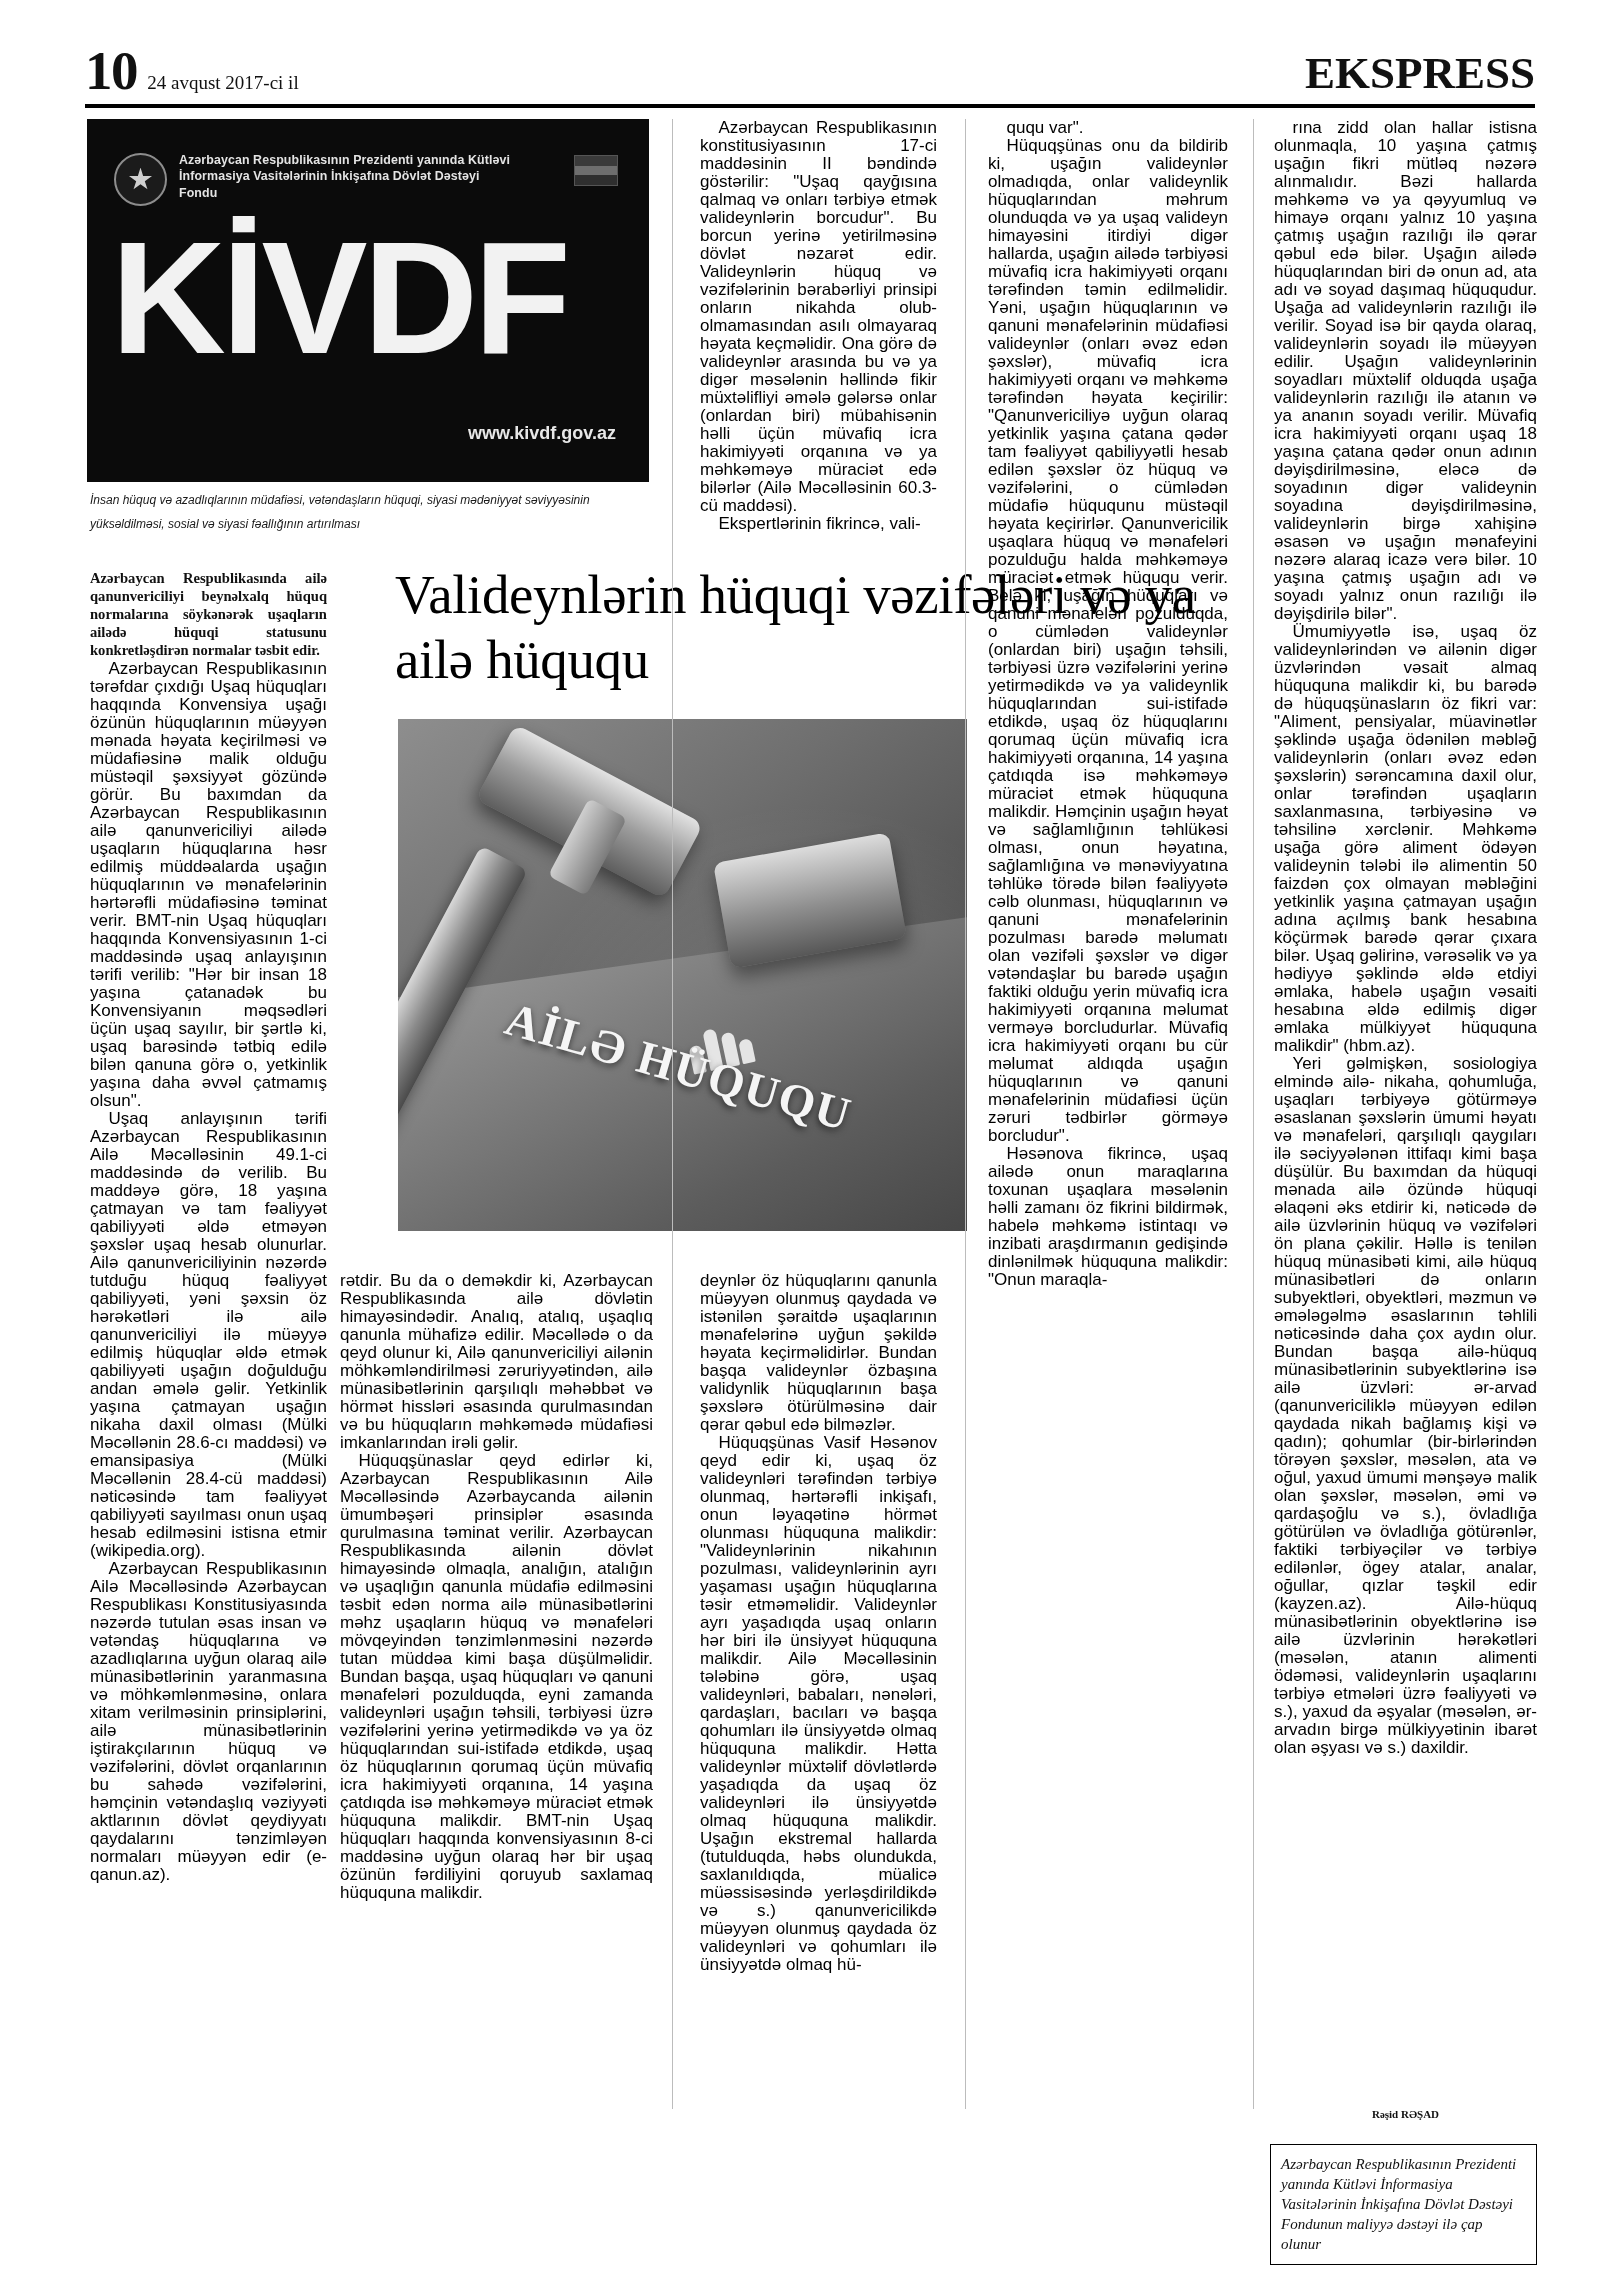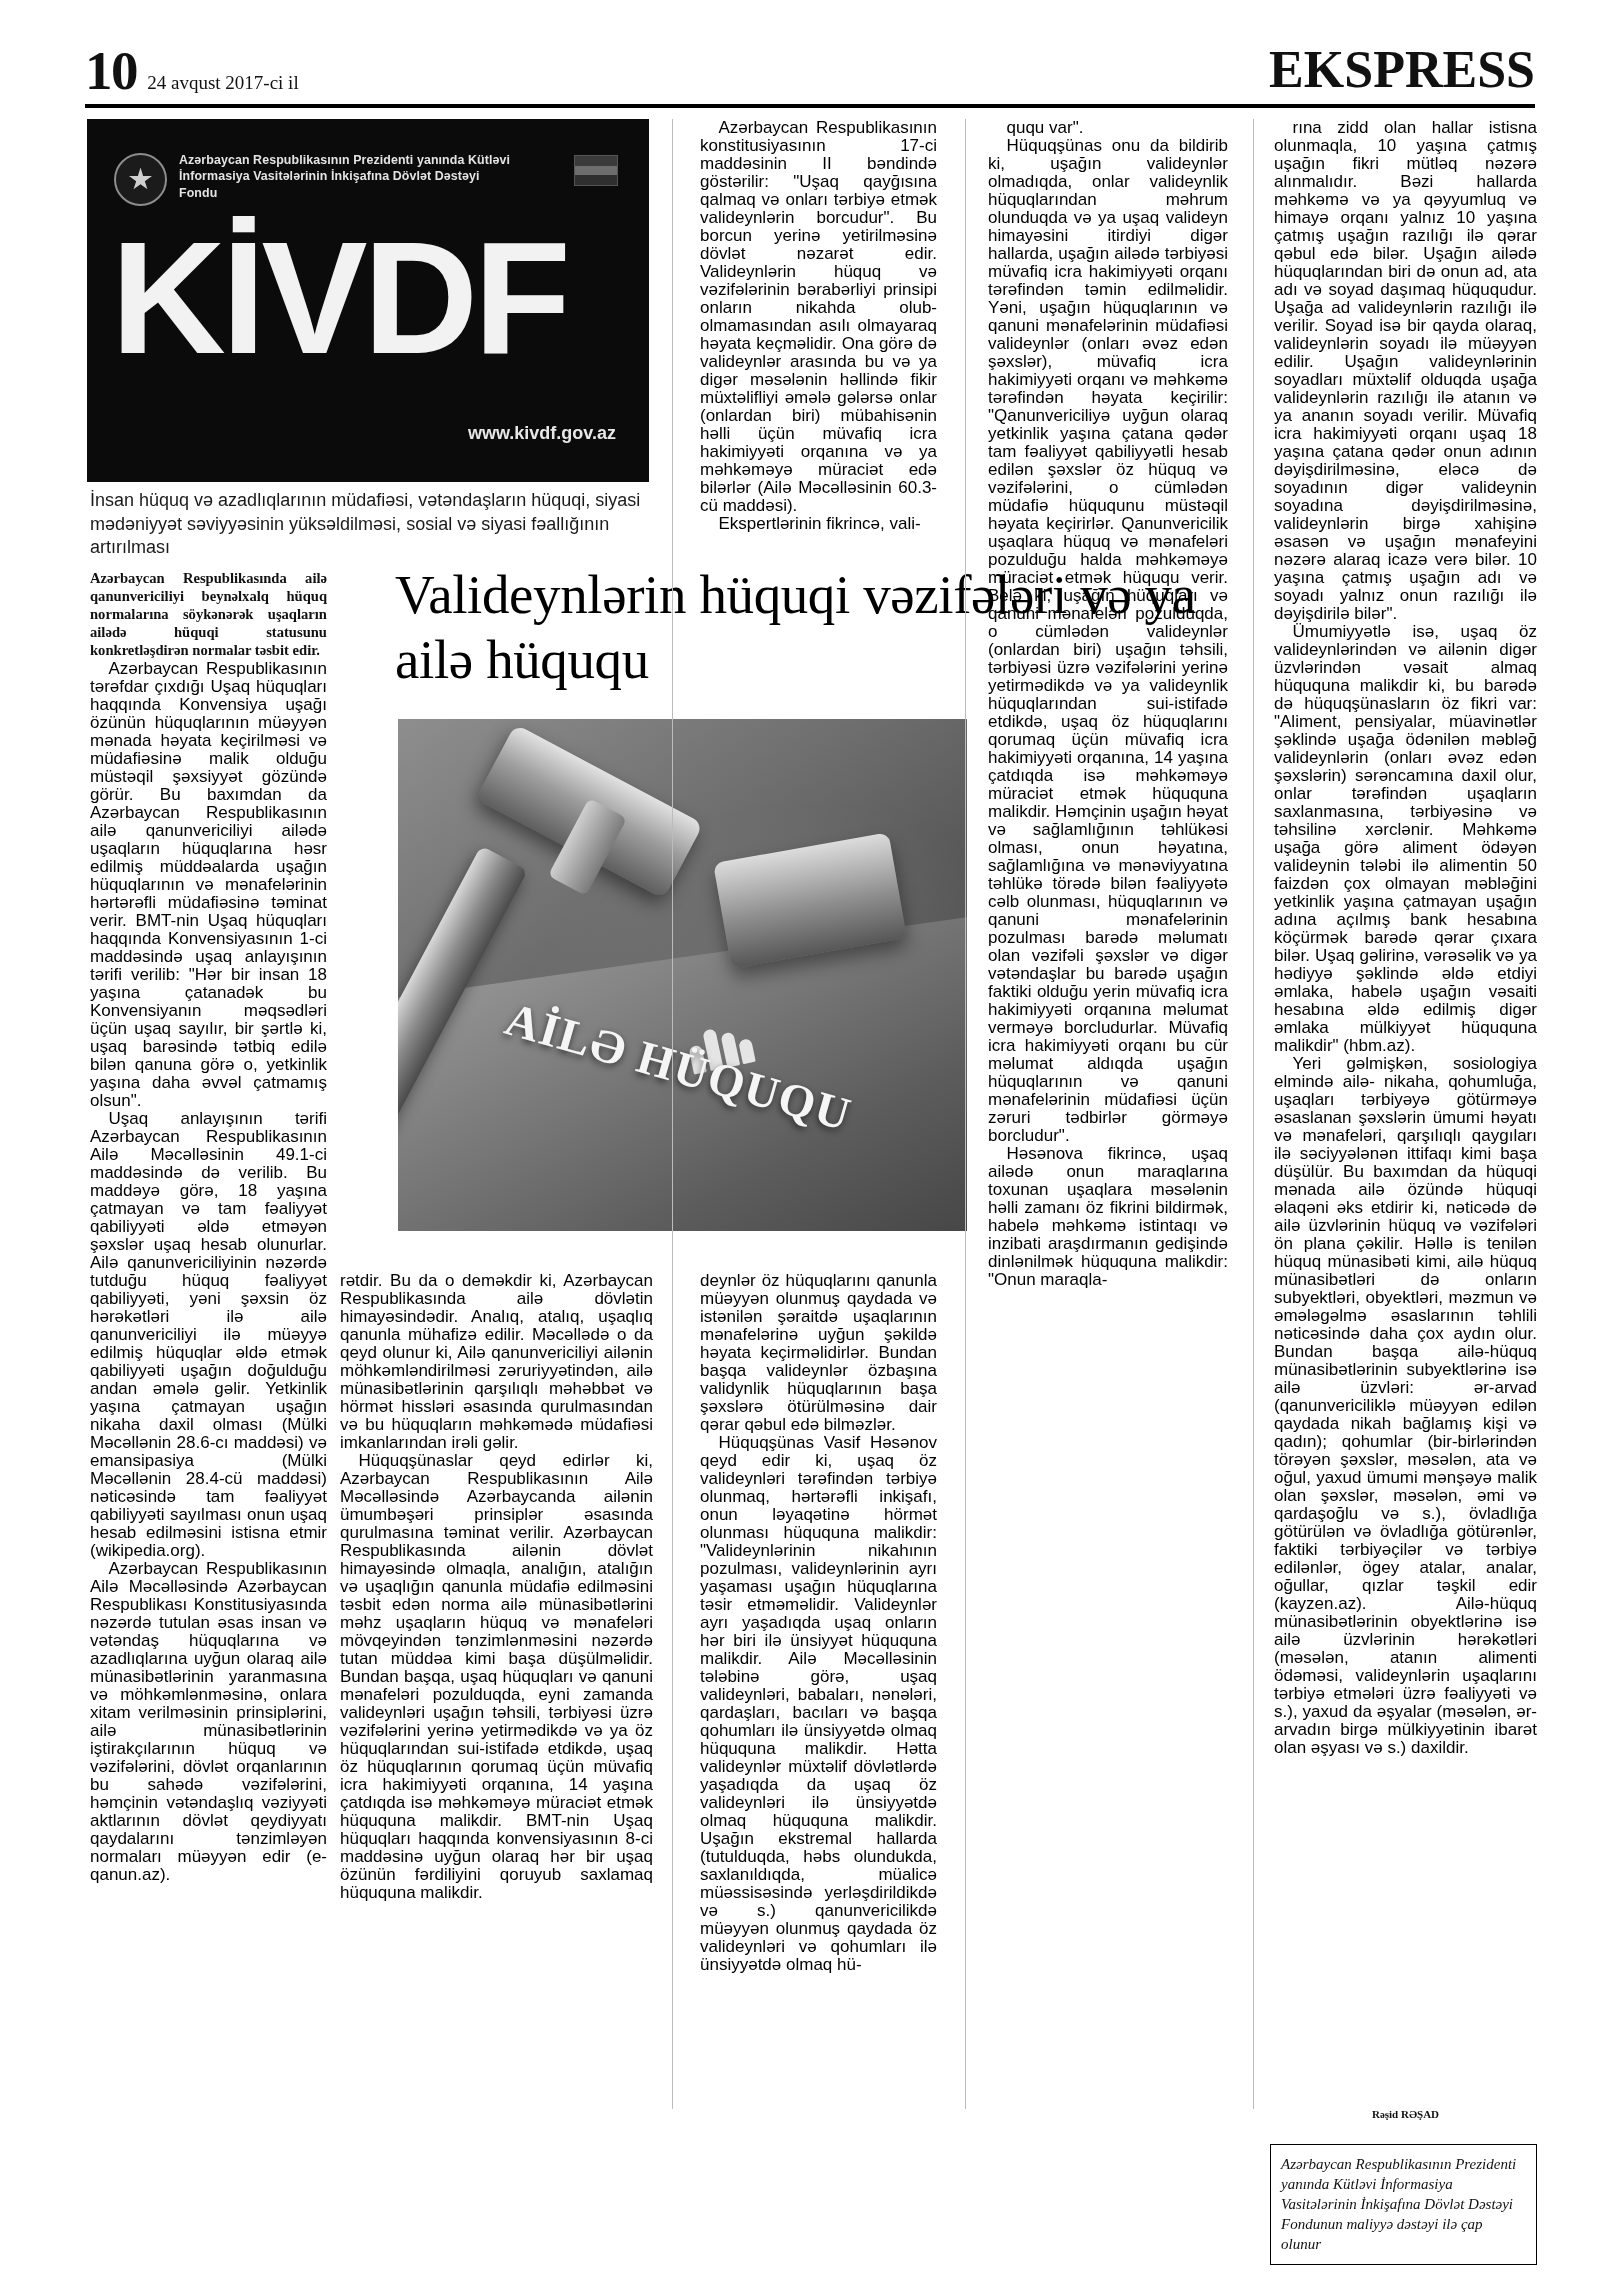--- a/index.html
+++ b/index.html
@@ -56,21 +56,21 @@
     font-family: "Liberation Sans", sans-serif;
     font-size: 54px;
     font-weight: normal;
     letter-spacing: -0.7px;
     line-height: 1;
     padding-bottom: 1.4px;
     margin-left: -43px;
   }
   .masthead-right {
     font-family: "Liberation Serif", serif;
-    font-size: 52px;
+    font-size: 45px;
     font-weight: bold;
     letter-spacing: 0px;
     line-height: 1;
     padding-bottom: 2.8px;
   }
   .rule-top {
     position: absolute;
     left: 85px;
     top: 104px;
     width: 1450px;
@@ -171,23 +171,24 @@
     font-size: 18px;
     font-weight: bold;
     margin-top: 32px;
   }
   .kivdf-caption {
     position: absolute;
     left: 90px;
     top: 489px;
     width: 559px;
     font-family: "Liberation Sans", sans-serif;
-    font-size: 18px;
+    font-size: 12px;
     line-height: 23.5px;
     color: #1a1a1a;
+    font-style: italic;
   }
 
   
   .lede {
     position: absolute;
     left: 90px;
     top: 569px;
     width: 237px;
     font-family: "Liberation Serif", serif;
     font-weight: bold;

